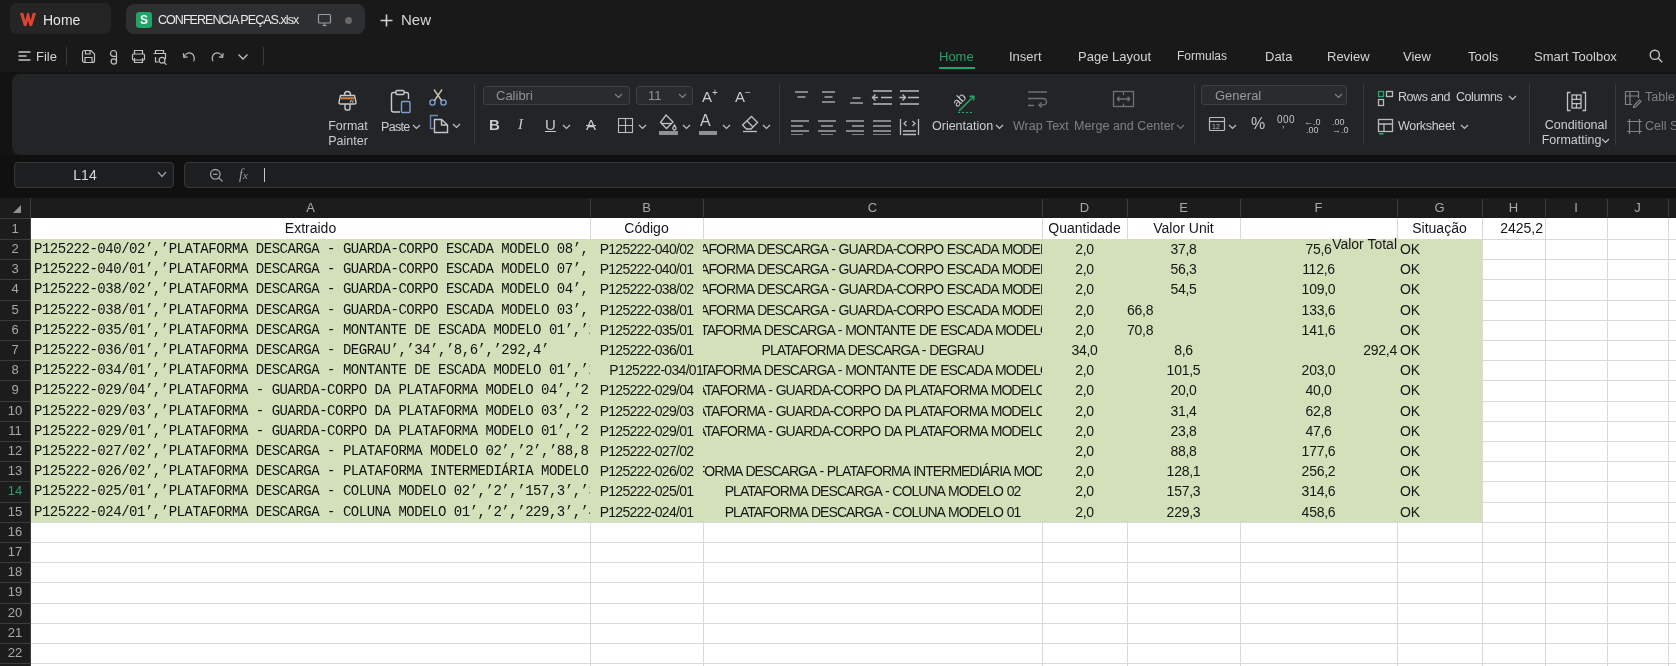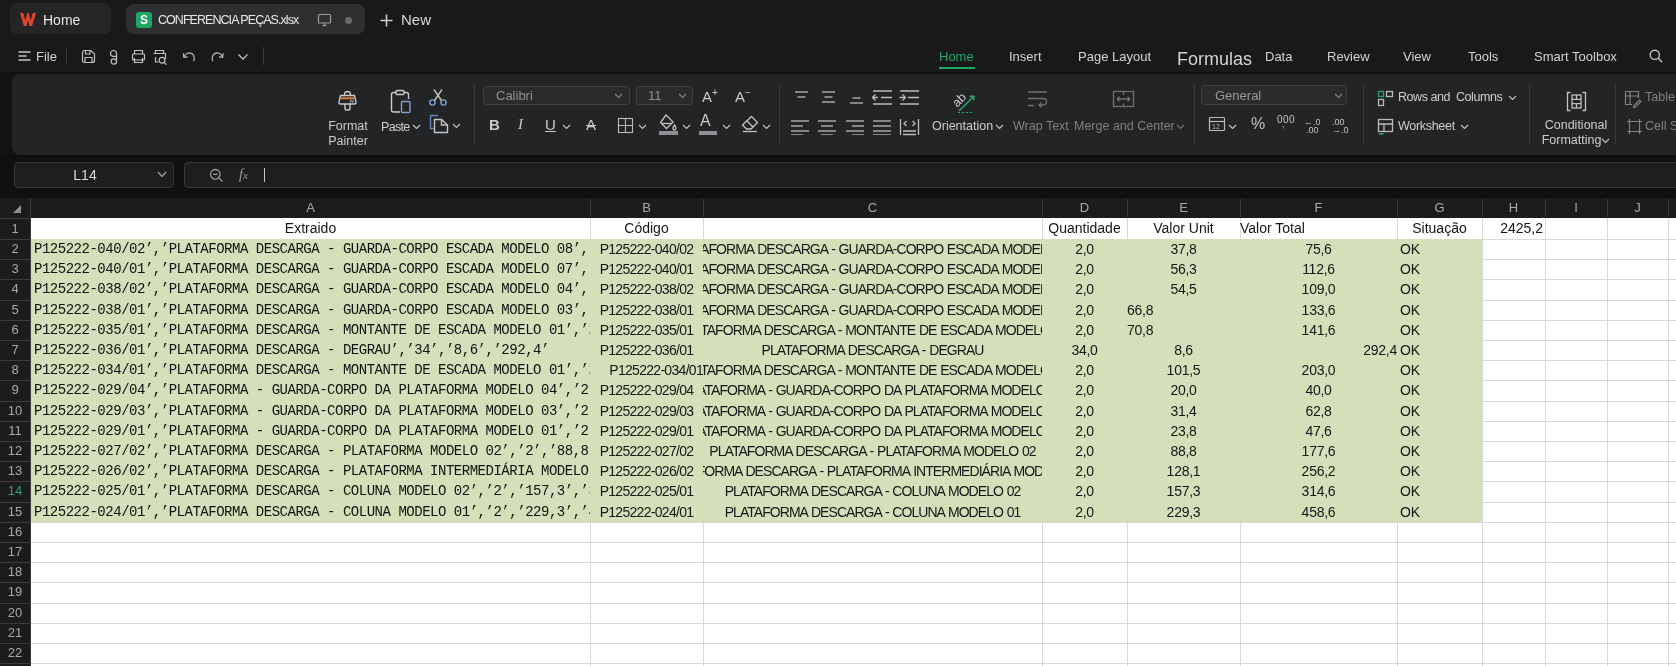--- a/index.html
+++ b/index.html
@@ -75,21 +75,21 @@
       <path d="M13.3 8.5 C12 5.2 8.5 4 5.8 5.6 C3.2 7.2 2.5 10.6 3.9 13.3"></path>
       <path d="M9.9 8.9 L13.6 9.3 L14.1 5.2" fill="none"></path>
     </svg>
 <svg class="abs" style="left:237px;top:53px" width="12" height="8" viewBox="0 0 12 8" fill="none" stroke="#bfc1c3" stroke-width="1.3">
       <path d="M1.5 1.5 L6 6 L10.5 1.5"></path>
     </svg>
 <div class="abs" style="left:263px;top:47px;width:1px;height:18px;background:#3a3a3a"></div>
 <div class="abs" style="left:939px;top:49px;color:#1fa76a;font-size:13px">Home</div>
 <div class="abs" style="left:1009px;top:49px;color:#d2d3d4;font-size:13px">Insert</div>
 <div class="abs" style="left:1078px;top:49px;color:#d2d3d4;font-size:13px">Page Layout</div>
-<div class="abs" style="left:1177px;top:49px;color:#d2d3d4;font-size:18px">Formulas</div>
+<div class="abs" style="left:1177px;top:49px;color:#d2d3d4;font-size:12px">Formulas</div>
 <div class="abs" style="left:1265px;top:49px;color:#d2d3d4;font-size:13px">Data</div>
 <div class="abs" style="left:1327px;top:49px;color:#d2d3d4;font-size:13px">Review</div>
 <div class="abs" style="left:1403px;top:49px;color:#d2d3d4;font-size:13px">View</div>
 <div class="abs" style="left:1468px;top:49px;color:#d2d3d4;font-size:13px">Tools</div>
 <div class="abs" style="left:1534px;top:49px;color:#d2d3d4;font-size:13px">Smart Toolbox</div>
 <div class="abs" style="left:939px;top:67px;width:36px;height:2px;background:#1fa76a"></div>
 <svg class="abs" style="left:1648px;top:48px" width="16" height="16" viewBox="0 0 16 16" fill="none" stroke="#c2c4c6" stroke-width="1.4">
       <circle cx="6.8" cy="6.8" r="4.6"></circle>
       <path d="M10.3 10.3 L14.2 14.2"></path>
     </svg>
@@ -428,21 +428,21 @@
 <div class="abs" style="left:0;top:582.4px;width:30px;height:1px;background:#3c3c3c"></div>
 <div class="abs" style="left:0;top:602.6px;width:30px;height:1px;background:#3c3c3c"></div>
 <div class="abs" style="left:0;top:622.8px;width:30px;height:1px;background:#3c3c3c"></div>
 <div class="abs" style="left:0;top:643.0px;width:30px;height:1px;background:#3c3c3c"></div>
 <div class="abs" style="left:0;top:663.2px;width:30px;height:1px;background:#3c3c3c"></div>
 <div class="abs" style="left:30px;top:198px;width:1px;height:468px;background:#3c3c3c"></div>
 <div class="cell" style="left:31px;top:218.0px;width:559px;height:21px;line-height:21px;text-align:center">Extraido</div>
 <div class="cell" style="left:590px;top:218.0px;width:113px;height:21px;line-height:21px;text-align:center">Código</div>
 <div class="cell" style="left:1042px;top:218.0px;width:85px;height:21px;line-height:21px;text-align:center">Quantidade</div>
 <div class="cell" style="left:1127px;top:218.0px;width:113px;height:21px;line-height:21px;text-align:center">Valor Unit</div>
-<div class="cell" style="left:1240px;top:218.0px;width:157px;height:28px;line-height:21px;text-align:left">Valor Total</div>
+<div class="cell" style="left:1240px;top:234px;width:157px;height:28px;line-height:21px;text-align:right">Valor Total</div>
 <div class="cell" style="left:1397px;top:218.0px;width:85px;height:21px;line-height:21px;text-align:center">Situação</div>
 <div class="cell" style="left:1482px;top:218.0px;width:61px;height:21px;line-height:21px;text-align:right">2425,2</div>
 <div class="cell cellA" style="left:34px;top:239.0px;width:556px;height:20.2px;line-height:20.2px">P125222-040/02’,’PLATAFORMA DESCARGA - GUARDA-CORPO ESCADA MODELO 08’,’2’,’37,8’,’75,6’</div>
 <div class="cell" style="left:590px;top:239.0px;width:113px;height:20.2px;line-height:20.2px;text-align:center"><span class="cb">P125222-040/02</span></div>
 <div class="cell" style="left:703px;top:239.0px;width:339px;height:20.2px;line-height:20.2px"><span style="position:absolute;left:50%;transform:translateX(-50%);white-space:pre" class="cc">PLATAFORMA DESCARGA - GUARDA-CORPO ESCADA MODELO 08</span></div>
 <div class="cell" style="left:1042px;top:239.0px;width:85px;height:20.2px;line-height:20.2px;text-align:center"><span class="cn">2,0</span></div>
 <div class="cell" style="left:1127px;top:239.0px;width:113px;height:20.2px;line-height:20.2px;text-align:center"><span class="cn">37,8</span></div>
 <div class="cell" style="left:1240px;top:239.0px;width:157px;height:20.2px;line-height:20.2px;text-align:center"><span class="cn">75,6</span></div>
 <div class="cell" style="left:1400px;top:239.0px;width:82px;height:20.2px;line-height:20.2px"><span class="cn">OK</span></div>
 <div class="cell cellA" style="left:34px;top:259.2px;width:556px;height:20.2px;line-height:20.2px">P125222-040/01’,’PLATAFORMA DESCARGA - GUARDA-CORPO ESCADA MODELO 07’,’2’,’56,3’,’112,6’</div>
@@ -503,21 +503,20 @@
 <div class="cell" style="left:1400px;top:400.6px;width:82px;height:20.2px;line-height:20.2px"><span class="cn">OK</span></div>
 <div class="cell cellA" style="left:34px;top:420.8px;width:556px;height:20.2px;line-height:20.2px">P125222-029/01’,’PLATAFORMA - GUARDA-CORPO DA PLATAFORMA MODELO 01’,’2’,’23,8’,’47,6’</div>
 <div class="cell" style="left:590px;top:420.8px;width:113px;height:20.2px;line-height:20.2px;text-align:center"><span class="cb">P125222-029/01</span></div>
 <div class="cell" style="left:703px;top:420.8px;width:339px;height:20.2px;line-height:20.2px"><span style="position:absolute;left:50%;transform:translateX(-50%);white-space:pre" class="cc">PLATAFORMA - GUARDA-CORPO DA PLATAFORMA MODELO 01</span></div>
 <div class="cell" style="left:1042px;top:420.8px;width:85px;height:20.2px;line-height:20.2px;text-align:center"><span class="cn">2,0</span></div>
 <div class="cell" style="left:1127px;top:420.8px;width:113px;height:20.2px;line-height:20.2px;text-align:center"><span class="cn">23,8</span></div>
 <div class="cell" style="left:1240px;top:420.8px;width:157px;height:20.2px;line-height:20.2px;text-align:center"><span class="cn">47,6</span></div>
 <div class="cell" style="left:1400px;top:420.8px;width:82px;height:20.2px;line-height:20.2px"><span class="cn">OK</span></div>
 <div class="cell cellA" style="left:34px;top:441.0px;width:556px;height:20.2px;line-height:20.2px">P125222-027/02’,’PLATAFORMA DESCARGA - PLATAFORMA MODELO 02’,’2’,’88,8’,’177,6’</div>
 <div class="cell" style="left:590px;top:441.0px;width:113px;height:20.2px;line-height:20.2px;text-align:center"><span class="cb">P125222-027/02</span></div>
-<div class="cell" style="left:703px;top:441.0px;width:339px;height:20.2px;line-height:20.2px"><span style="position:absolute;left:50%;transform:translateX(-50%);white-space:pre" class="cc">PLATAFORMA DESCARGA - PLATAFORMA MODELO 02</span></div>
 <div class="cell" style="left:1042px;top:441.0px;width:85px;height:20.2px;line-height:20.2px;text-align:center"><span class="cn">2,0</span></div>
 <div class="cell" style="left:1127px;top:441.0px;width:113px;height:20.2px;line-height:20.2px;text-align:center"><span class="cn">88,8</span></div>
 <div class="cell" style="left:1240px;top:441.0px;width:157px;height:20.2px;line-height:20.2px;text-align:center"><span class="cn">177,6</span></div>
 <div class="cell" style="left:1400px;top:441.0px;width:82px;height:20.2px;line-height:20.2px"><span class="cn">OK</span></div>
 <div class="cell cellA" style="left:34px;top:461.2px;width:556px;height:20.2px;line-height:20.2px">P125222-026/02’,’PLATAFORMA DESCARGA - PLATAFORMA INTERMEDIÁRIA MODELO’,’2’,’128,1’,’256,2’</div>
 <div class="cell" style="left:590px;top:461.2px;width:113px;height:20.2px;line-height:20.2px;text-align:center"><span class="cb">P125222-026/02</span></div>
 <div class="cell" style="left:703px;top:461.2px;width:339px;height:20.2px;line-height:20.2px"><span style="position:absolute;left:50%;transform:translateX(-50%);white-space:pre" class="cc">PLATAFORMA DESCARGA - PLATAFORMA INTERMEDIÁRIA MODELO 01</span></div>
 <div class="cell" style="left:1042px;top:461.2px;width:85px;height:20.2px;line-height:20.2px;text-align:center"><span class="cn">2,0</span></div>
 <div class="cell" style="left:1127px;top:461.2px;width:113px;height:20.2px;line-height:20.2px;text-align:center"><span class="cn">128,1</span></div>
 <div class="cell" style="left:1240px;top:461.2px;width:157px;height:20.2px;line-height:20.2px;text-align:center"><span class="cn">256,2</span></div>

